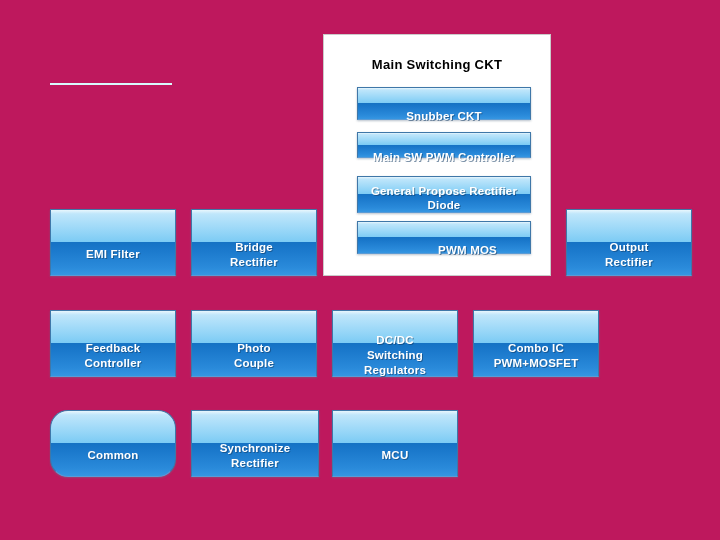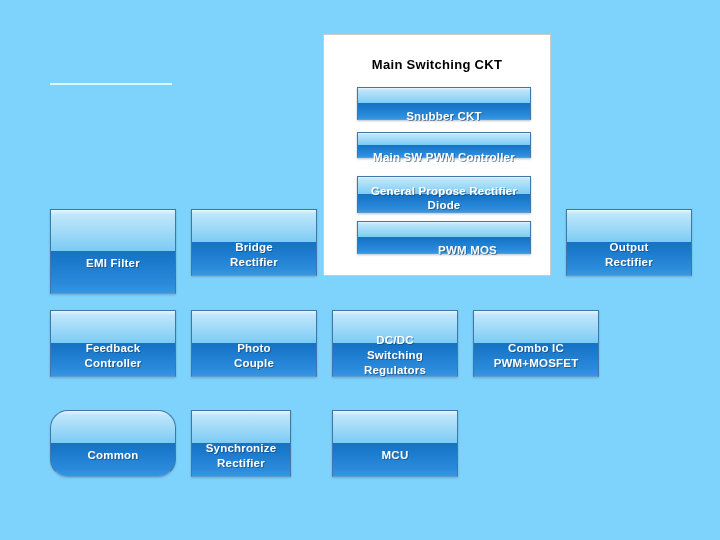--- a/index.html
+++ b/index.html
@@ -12,21 +12,21 @@
     height: 540px;
     background: #ffffff;
     font-family: "Liberation Sans", sans-serif;
     overflow: hidden;
   }
 
   #canvas {
     position: relative;
     width: 720px;
     height: 540px;
-    background: #7dd3fc;
+    background: #be185d;
   }
 
   
   .hairline {
     position: absolute;
     left: 50px;
     top: 83px;
     width: 122px;
     height: 2px;
     background: #d8fafc;
@@ -115,21 +115,21 @@
         <span>General Propose Rectifier</span><br>
         <span>Diode</span>
       </span>
     </div>
 
     <div class="block inner" style="left:33px; top:186px; width:174px; height:33px;padding-left:47px;">
       <span class="label"><span>PWM MOS</span></span>
     </div>
   </div>
 
-  <div class="block" style="left:50px; top:209px; width:126px; height:85px;">
+  <div class="block" style="left:50px; top:209px; width:126px; height:67px;">
     <span class="label"><span>EMI Filter</span></span>
   </div>
 
   <div class="block" style="left:191px; top:209px; width:126px; height:67px;">
     <span class="label">
       <span>Bridge</span><br>
       <span>Rectifier</span>
     </span>
   </div>
 
@@ -166,21 +166,21 @@
     <span class="label">
       <span>Combo IC</span><br>
       <span>PWM+MOSFET</span>
     </span>
   </div>
 
   <div class="block" style="left:50px; top:410px; width:126px; height:67px;border-radius:18px;">
     <span class="label"><span>Common</span></span>
   </div>
 
-  <div class="block" style="left:191px; top:410px; width:100px; height:67px;">
+  <div class="block" style="left:191px; top:410px; width:128px; height:67px;">
     <span class="label">
       <span>Synchronize</span><br>
       <span>Rectifier</span>
     </span>
   </div>
 
   <div class="block" style="left:332px; top:410px; width:126px; height:67px;">
     <span class="label"><span>MCU</span></span>
   </div>
 

